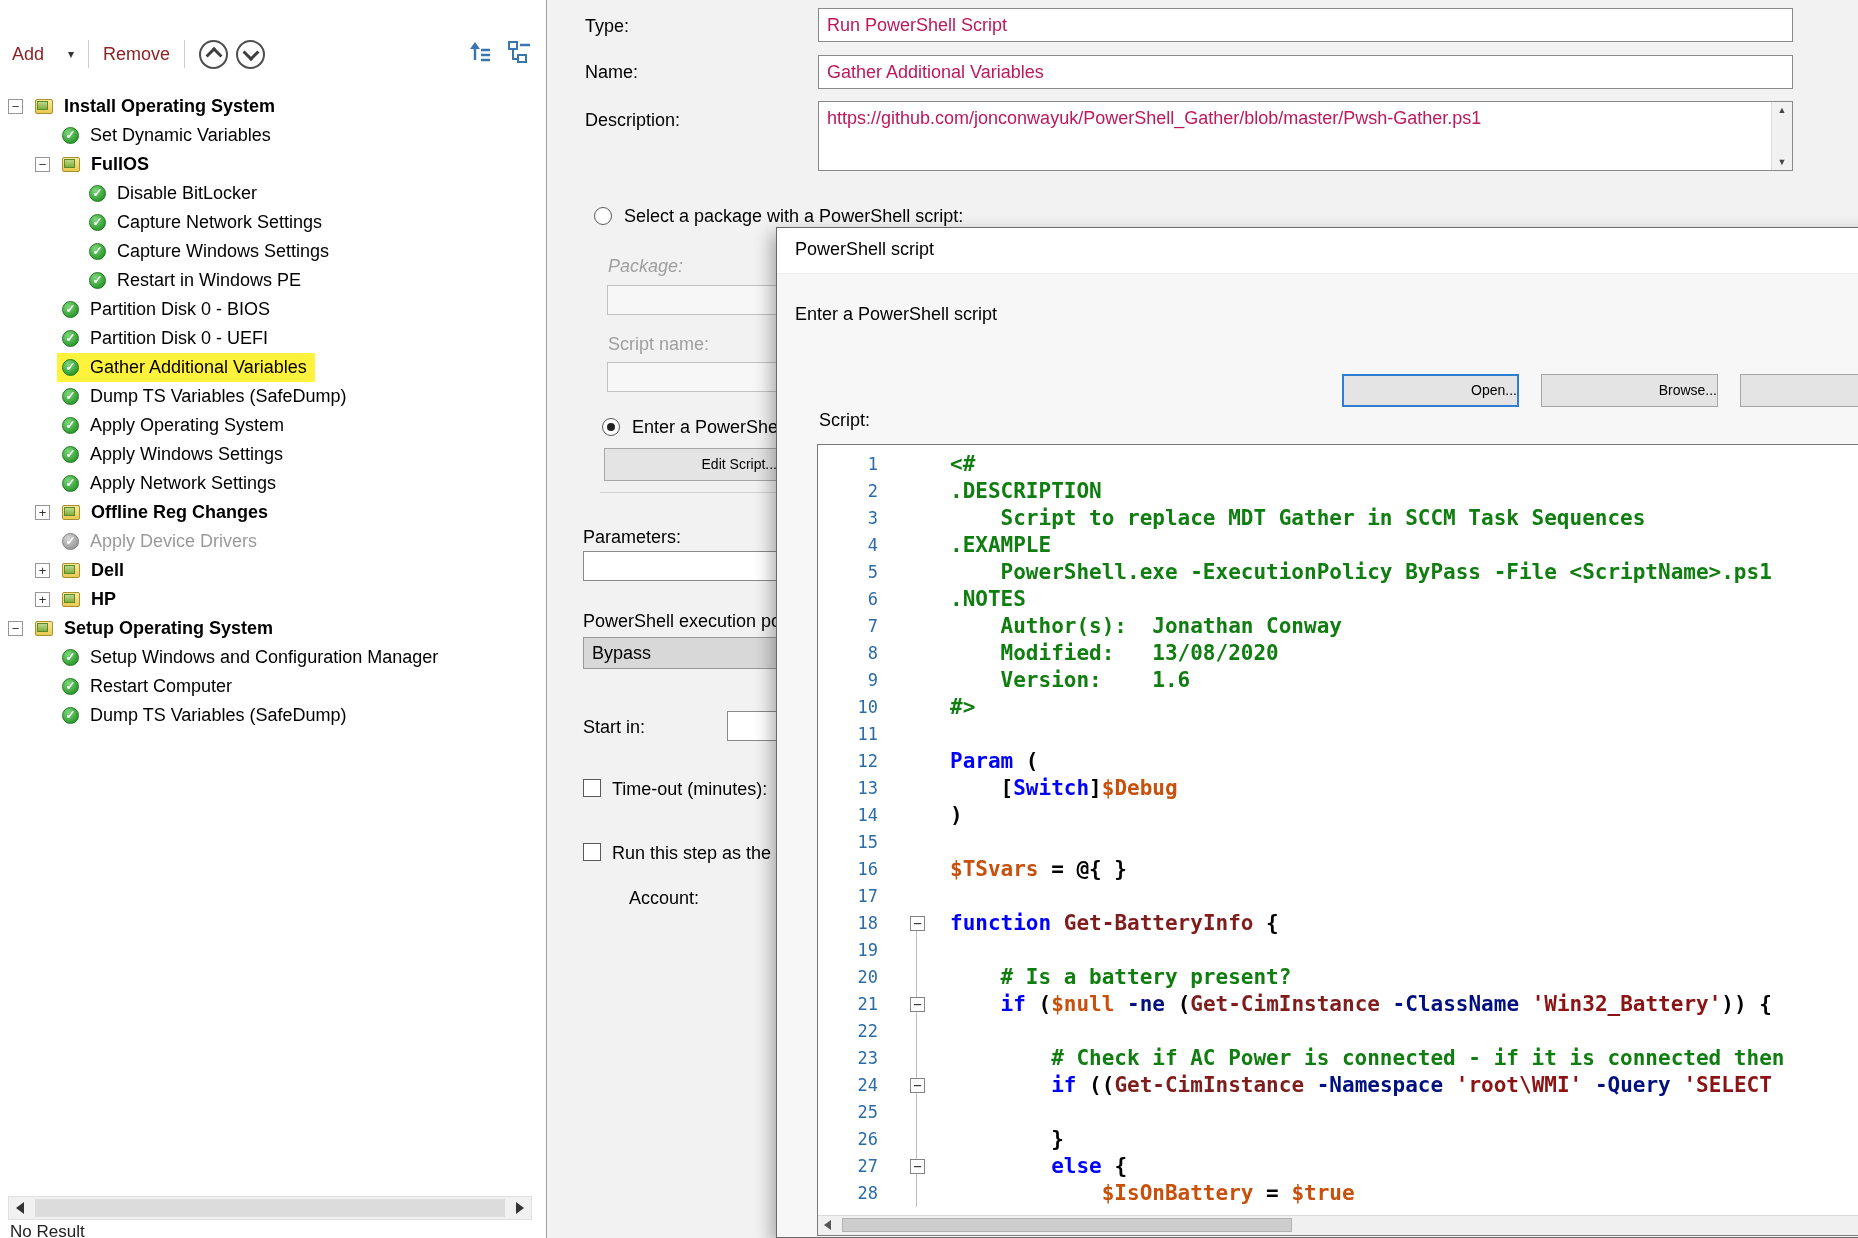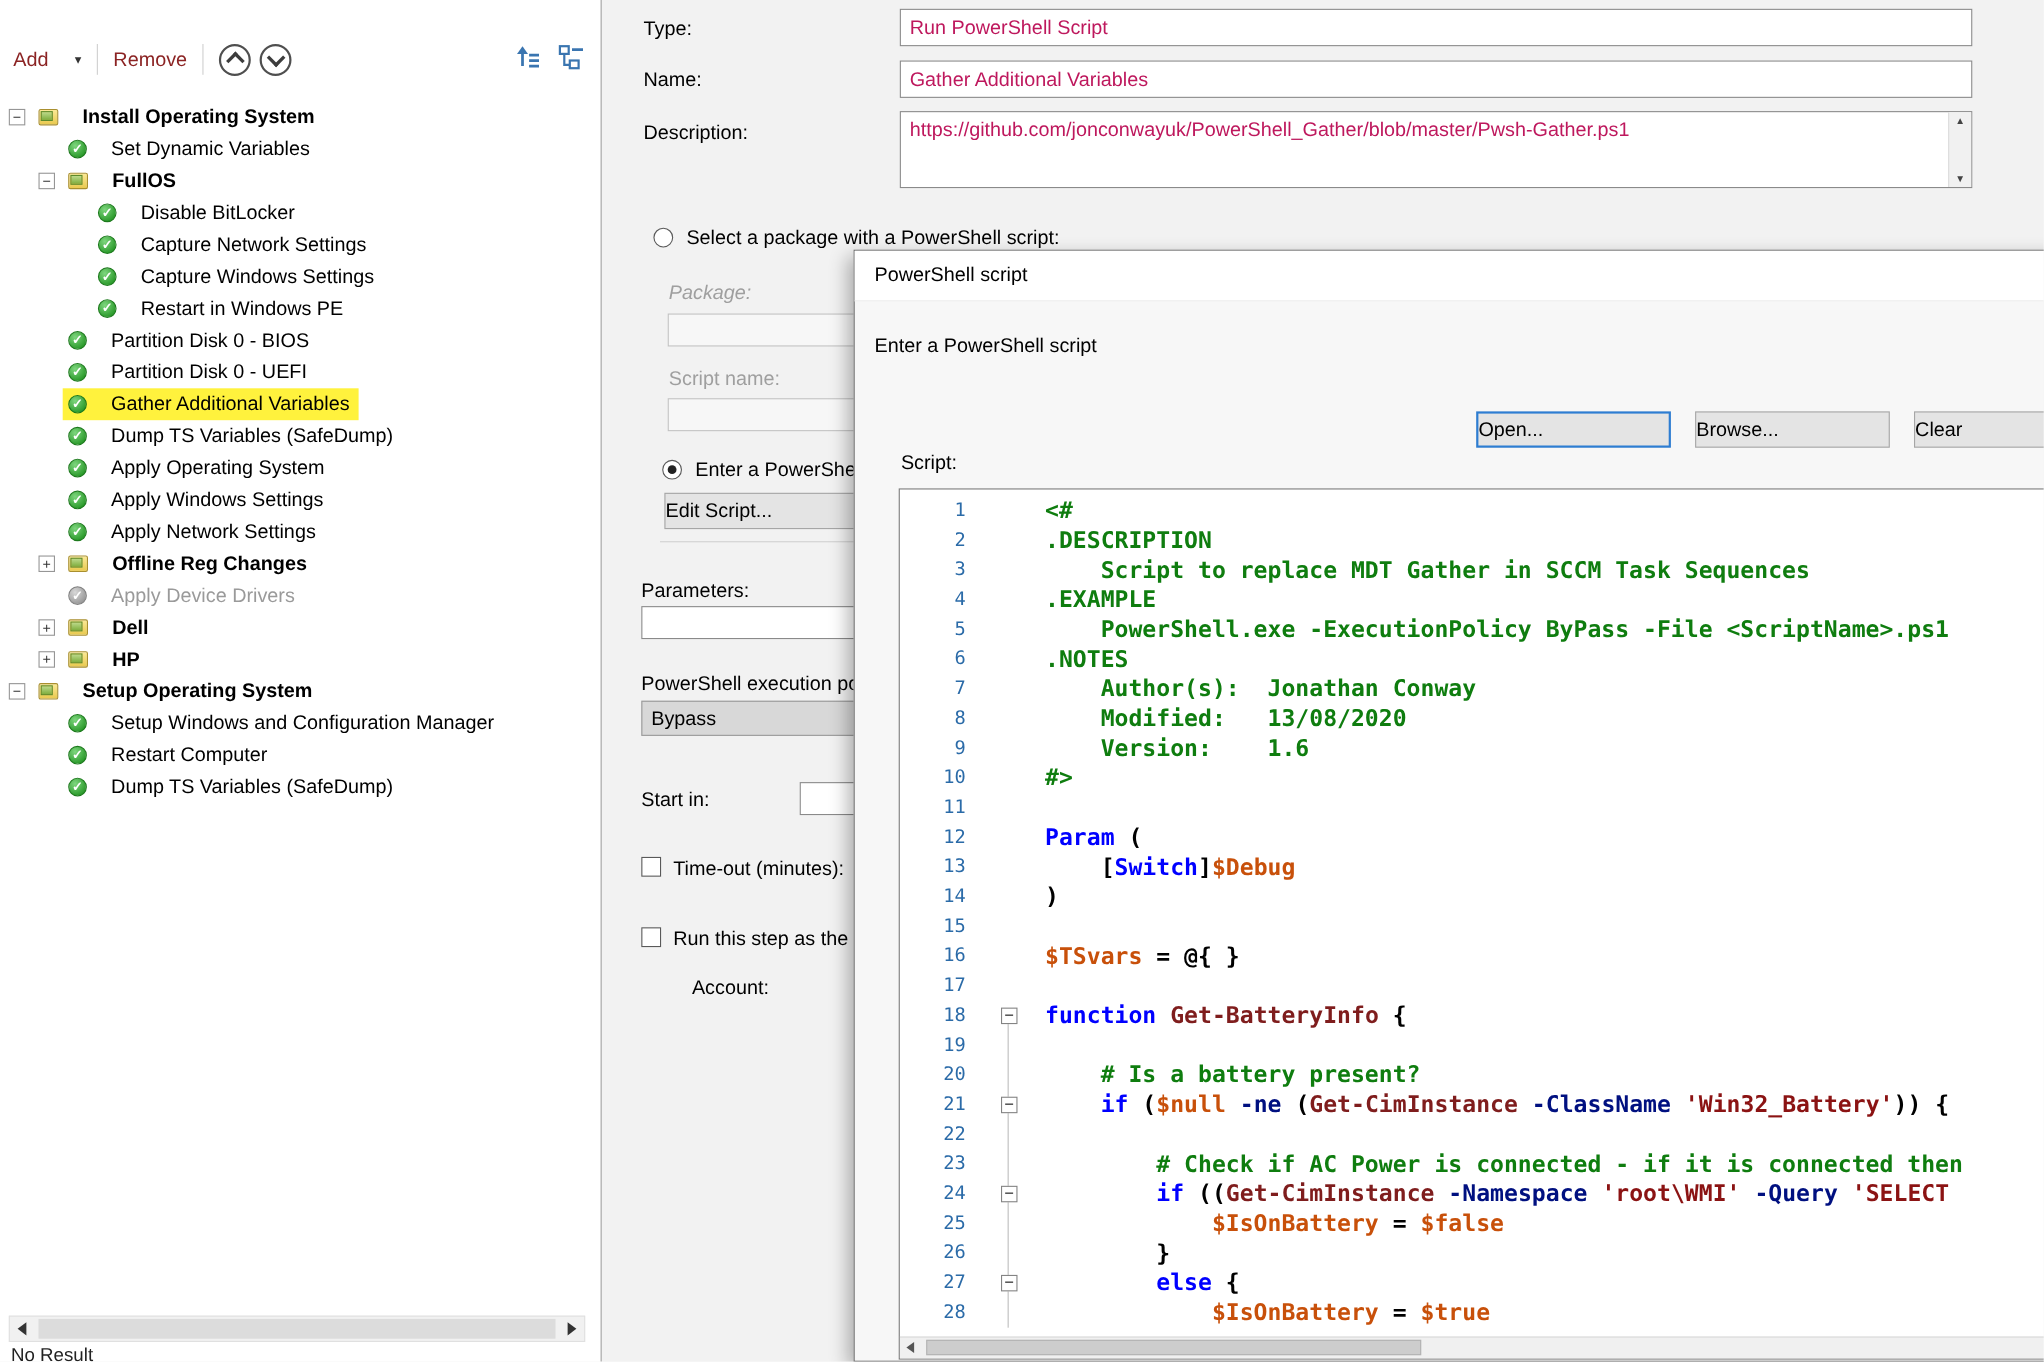--- a/index.html
+++ b/index.html
@@ -19,21 +19,21 @@
   .flex-spacer{flex:1;}
   .tree-tool-icon{margin-right:12px;}
 
   .tree{position:absolute;left:0;top:92px;right:1px;overflow:hidden;}
   .tree-row{height:29px;display:flex;align-items:center;white-space:nowrap;font-size:18px;}
   .tree-row.bold .tree-label{font-weight:bold;}
   .tree-row.disabled .tree-label{color:#9a9a9a;}
   .expander{width:24px;flex:none;}
   .expander.box{width:15px;height:15px;border:1px solid #969696;background:#fff;color:#333;
       font:13px/13px "Liberation Sans",sans-serif;text-align:center;margin:0 7px 0 2px;flex:none;box-sizing:border-box;}
-  .row-content{display:flex;align-items:center;height:100%;padding:0 5px;gap:19px;}
+  .row-content{display:flex;align-items:center;height:100%;padding:0 5px;gap:8px;}
   .row-content.highlight{background:#fff23d;}
   .tree-icon{width:17px;height:17px;flex:none;box-sizing:border-box;}
   .tree-icon.group{width:18px;height:15px;background:linear-gradient(180deg,#fbe996 0%,#e9c94f 100%);
       border:1px solid #a98f2f;border-radius:2px;position:relative;}
   .tree-icon.group::after{content:"";position:absolute;left:1px;top:1px;width:9px;height:7px;
       background:linear-gradient(#bcd98a,#7fae3f);border:1px solid #5d8a2b;}
   .tree-icon.check{border-radius:50%;background:radial-gradient(circle at 35% 30%,#7ed67e,#2c9b2c 75%);
       border:1px solid #1d7a1d;color:#fff;font-size:12px;line-height:15px;text-align:center;font-weight:700;}
   .tree-icon.check-disabled{border-radius:50%;background:radial-gradient(circle at 35% 30%,#d8d8d8,#9a9a9a 75%);
       border:1px solid #808080;color:#fff;font-size:12px;line-height:15px;text-align:center;font-weight:700;}
@@ -52,21 +52,21 @@
   .tin{position:absolute;border:1px solid #8a8a8a;background:#fff;font:18px "Liberation Sans",sans-serif;
        padding:0 8px;box-sizing:border-box;color:#be185d;}
   .tin.dis{background:#f7f7f7;border-color:#c2c2c2;}
   textarea.tin{resize:none;overflow:hidden;padding:5px 26px 5px 8px;line-height:22px;}
   .mini-sb{position:absolute;left:1771px;top:102px;width:21px;height:68px;background:#f1f1f1;border-left:1px solid #dcdcdc;box-sizing:border-box;}
   .mini-sb .up,.mini-sb .dn{position:absolute;left:0;width:100%;text-align:center;font-size:9px;color:#444;}
   .mini-sb .up{top:3px;} .mini-sb .dn{bottom:3px;}
   .radio{position:absolute;width:18px;height:18px;border:1px solid #595959;border-radius:50%;background:#fff;box-sizing:border-box;}
   .radio.selected::after{content:"";position:absolute;left:4px;top:4px;width:8px;height:8px;border-radius:50%;background:#222;}
   .checkbox{position:absolute;width:18px;height:18px;border:1px solid #595959;background:#fff;box-sizing:border-box;}
-  .btn{position:absolute;background:#e4e4e4;border:1px solid #a6a6a6;text-align:left;font-size:18px;line-height:31px;box-sizing:border-box;cursor:default;}
+  .btn{position:absolute;background:#e4e4e4;border:1px solid #a6a6a6;text-align:right;font-size:14px;line-height:31px;box-sizing:border-box;cursor:default;}
   .btn.focus{border:2px solid #2d7dd2;line-height:29px;}
   .combo{position:absolute;background:#d8d8d8;border:1px solid #999;line-height:30px;padding-left:8px;box-sizing:border-box;font-size:18px;}
   .hr-line{position:absolute;background:#d0d0d0;height:1px;}
 
   
   .dialog{position:absolute;left:776px;top:227px;width:1145px;height:1011px;background:#f7f7f7;
           border:1px solid #6a6a6a;box-shadow:-5px 6px 16px rgba(0,0,0,.30);z-index:10;box-sizing:border-box;}
   .dlg-titlebar{position:absolute;left:0;top:0;width:100%;height:46px;background:#fff;border-bottom:1px solid #ececec;box-sizing:border-box;}
   .dlg-title{position:absolute;left:18px;top:11px;font-size:18px;}
   .dlg-subtitle{position:absolute;left:18px;top:76px;font-size:18px;}
@@ -371,21 +371,21 @@
           <div class="code-line"><span class="ln">15</span><span class="fold"></span><span class="code"></span></div>
           <div class="code-line"><span class="ln">16</span><span class="fold"></span><span class="code"><span class="tk-va">$TSvars</span><span class="tk-pl"> = @{ }</span></span></div>
           <div class="code-line"><span class="ln">17</span><span class="fold"></span><span class="code"></span></div>
           <div class="code-line"><span class="ln">18</span><span class="fold"><span class="fboxin">−</span></span><span class="code"><span class="tk-kw">function</span><span class="tk-pl"> </span><span class="tk-cmd">Get-BatteryInfo</span><span class="tk-pl"> {</span></span></div>
           <div class="code-line"><span class="ln">19</span><span class="fold"></span><span class="code"></span></div>
           <div class="code-line"><span class="ln">20</span><span class="fold"></span><span class="code"><span class="tk-cm">    # Is a battery present?</span></span></div>
           <div class="code-line"><span class="ln">21</span><span class="fold"><span class="fboxin">−</span></span><span class="code"><span class="tk-pl">    </span><span class="tk-kw">if</span><span class="tk-pl"> (</span><span class="tk-va">$null</span><span class="tk-pl"> </span><span class="tk-op">-ne</span><span class="tk-pl"> (</span><span class="tk-cmd">Get-CimInstance</span><span class="tk-pl"> </span><span class="tk-op">-ClassName</span><span class="tk-pl"> </span><span class="tk-st">'Win32_Battery'</span><span class="tk-pl">)) {</span></span></div>
           <div class="code-line"><span class="ln">22</span><span class="fold"></span><span class="code"></span></div>
           <div class="code-line"><span class="ln">23</span><span class="fold"></span><span class="code"><span class="tk-cm">        # Check if AC Power is connected - if it is connected then</span></span></div>
           <div class="code-line"><span class="ln">24</span><span class="fold"><span class="fboxin">−</span></span><span class="code"><span class="tk-pl">        </span><span class="tk-kw">if</span><span class="tk-pl"> ((</span><span class="tk-cmd">Get-CimInstance</span><span class="tk-pl"> </span><span class="tk-op">-Namespace</span><span class="tk-pl"> </span><span class="tk-st">'root\WMI'</span><span class="tk-pl"> </span><span class="tk-op">-Query</span><span class="tk-pl"> </span><span class="tk-st">'SELECT</span></span></div>
-          <div class="code-line"><span class="ln">25</span><span class="fold"></span><span class="code"><span class="tk-pl">            </span><span class="tk-va">$IsOnBattery</span><span class="tk-pl"> = </span><span class="tk-va">$false</span></span></div>
+          <div class="code-line"><span class="ln">25</span><span class="fold"></span></div>
           <div class="code-line"><span class="ln">26</span><span class="fold"></span><span class="code"><span class="tk-pl">        }</span></span></div>
           <div class="code-line"><span class="ln">27</span><span class="fold"><span class="fboxin">−</span></span><span class="code"><span class="tk-pl">        </span><span class="tk-kw">else</span><span class="tk-pl"> {</span></span></div>
           <div class="code-line"><span class="ln">28</span><span class="fold"></span><span class="code"><span class="tk-pl">            </span><span class="tk-va">$IsOnBattery</span><span class="tk-pl"> = </span><span class="tk-va">$true</span></span></div>
         </div>
       <div class="ed-scroll">
         <span class="tri-left"></span>
         <span class="ed-thumb"></span>
 
       </div>
     </div>

